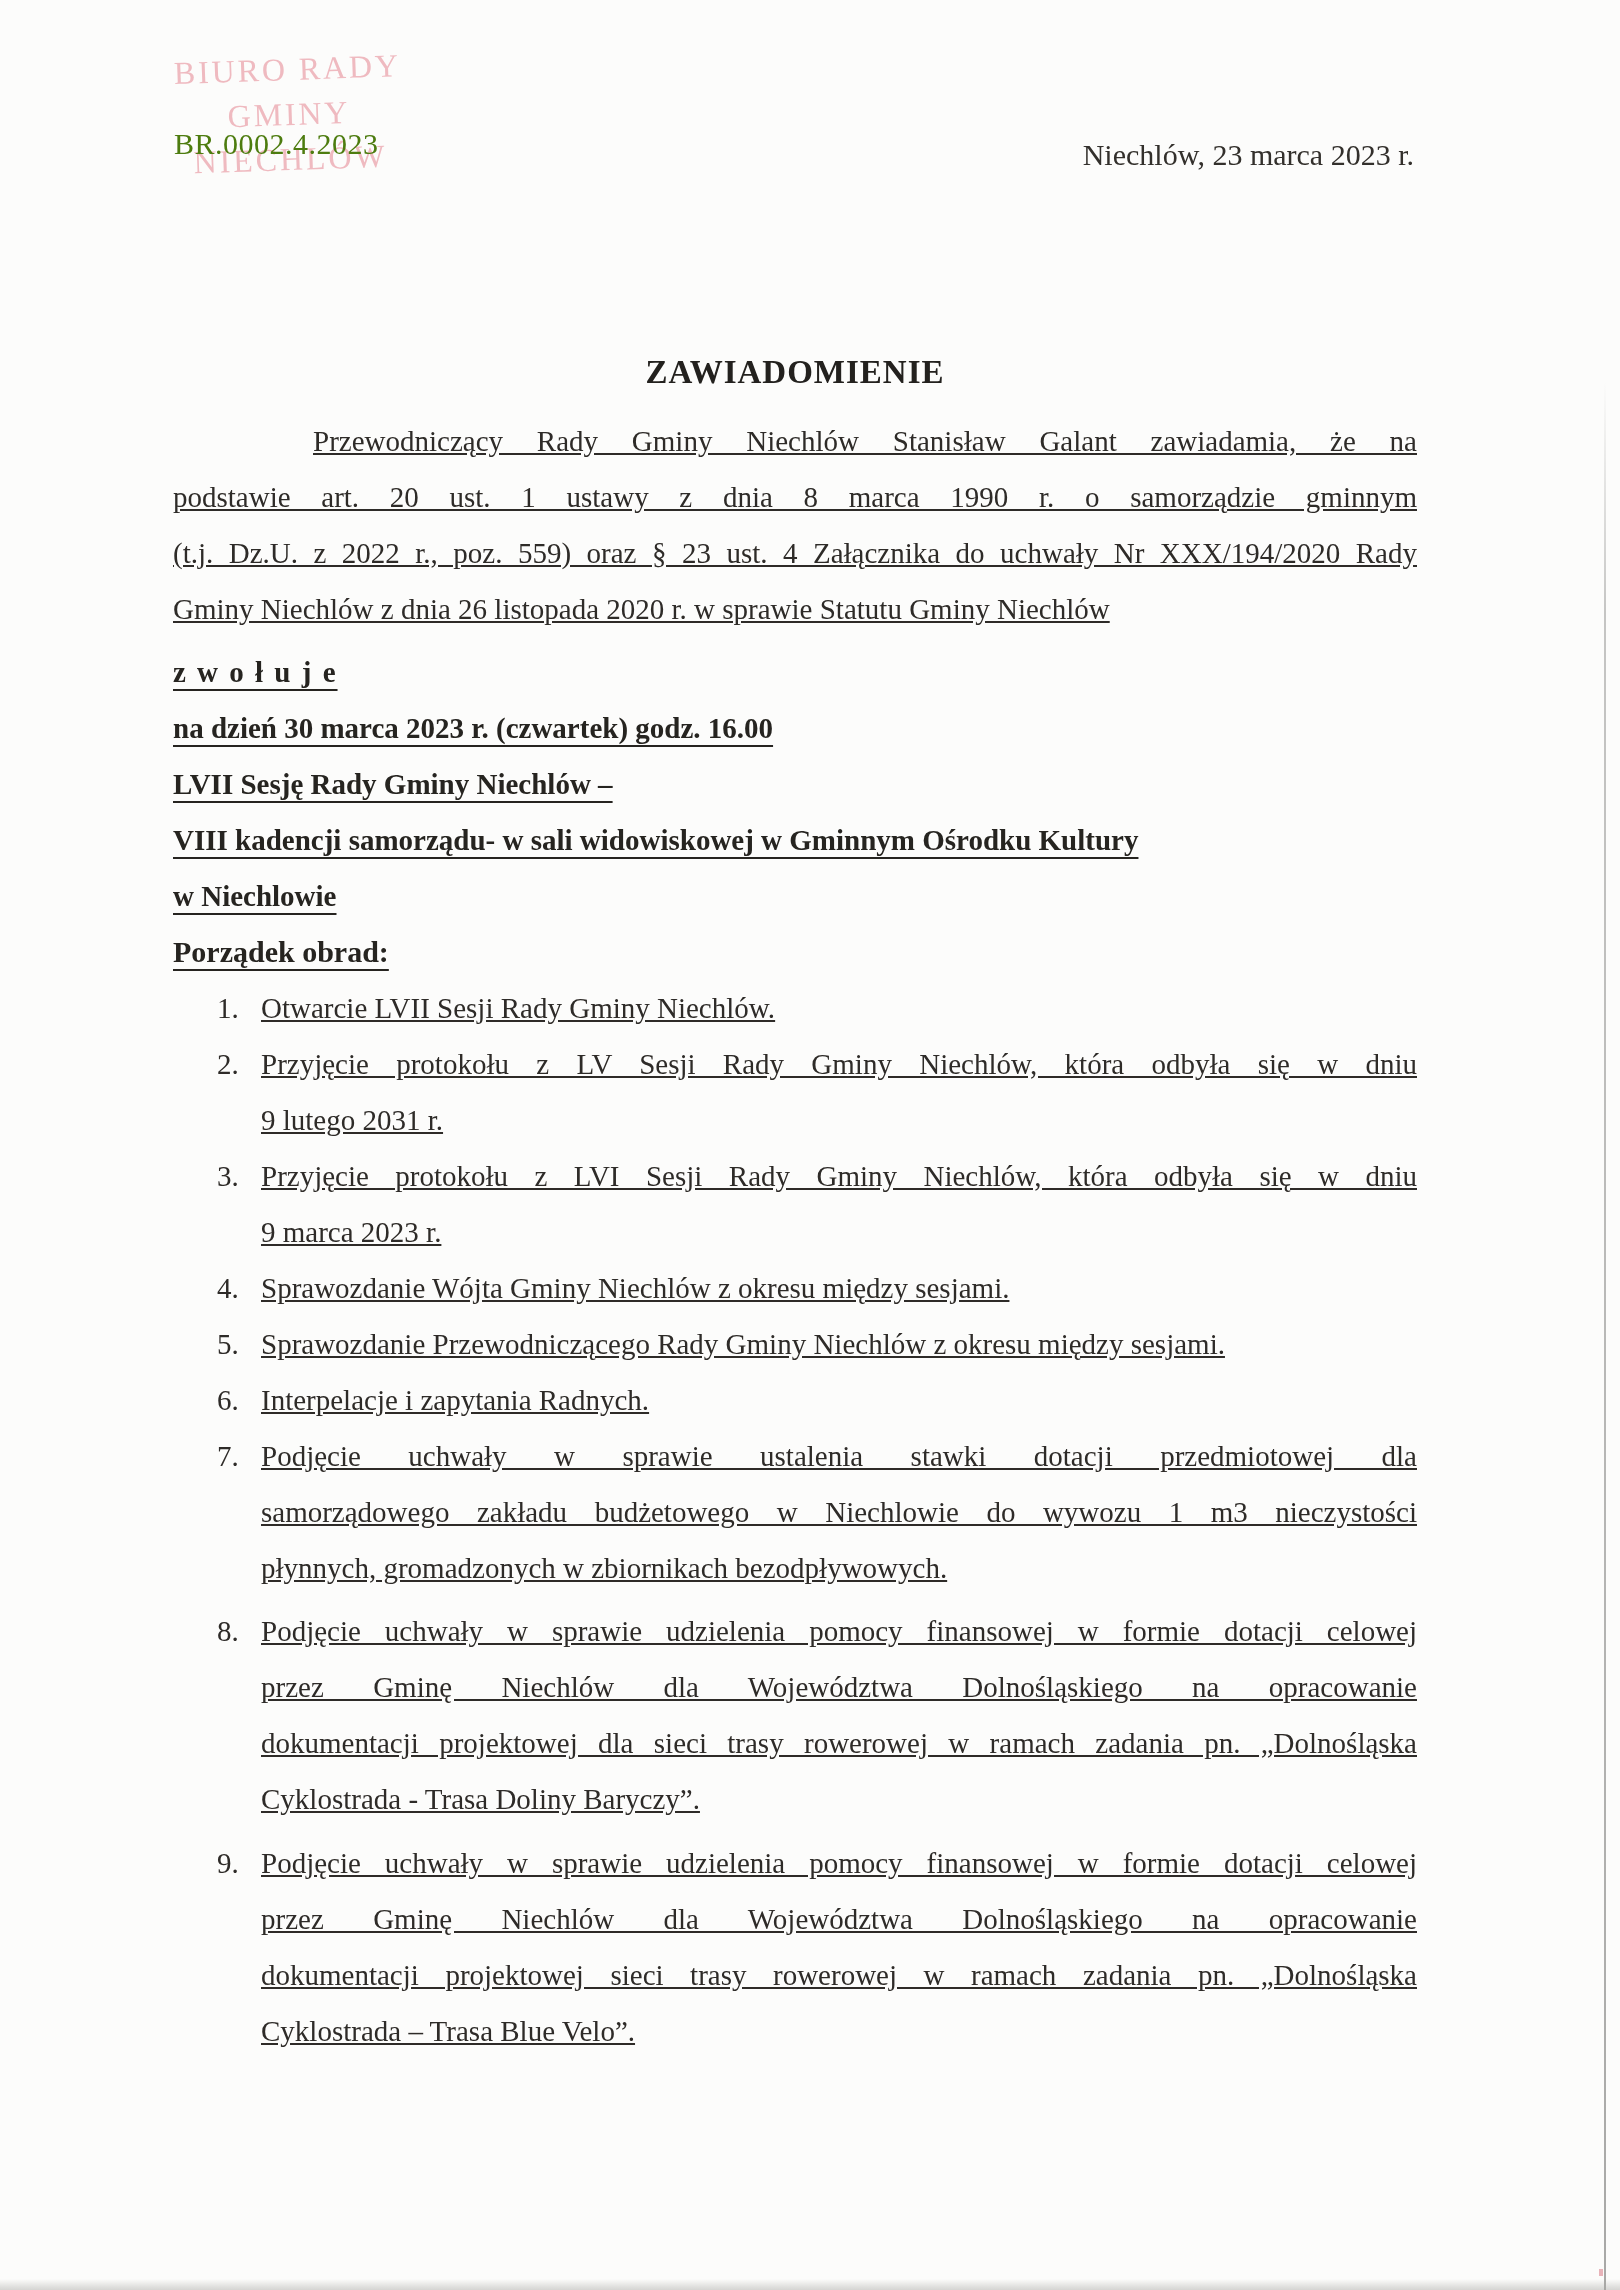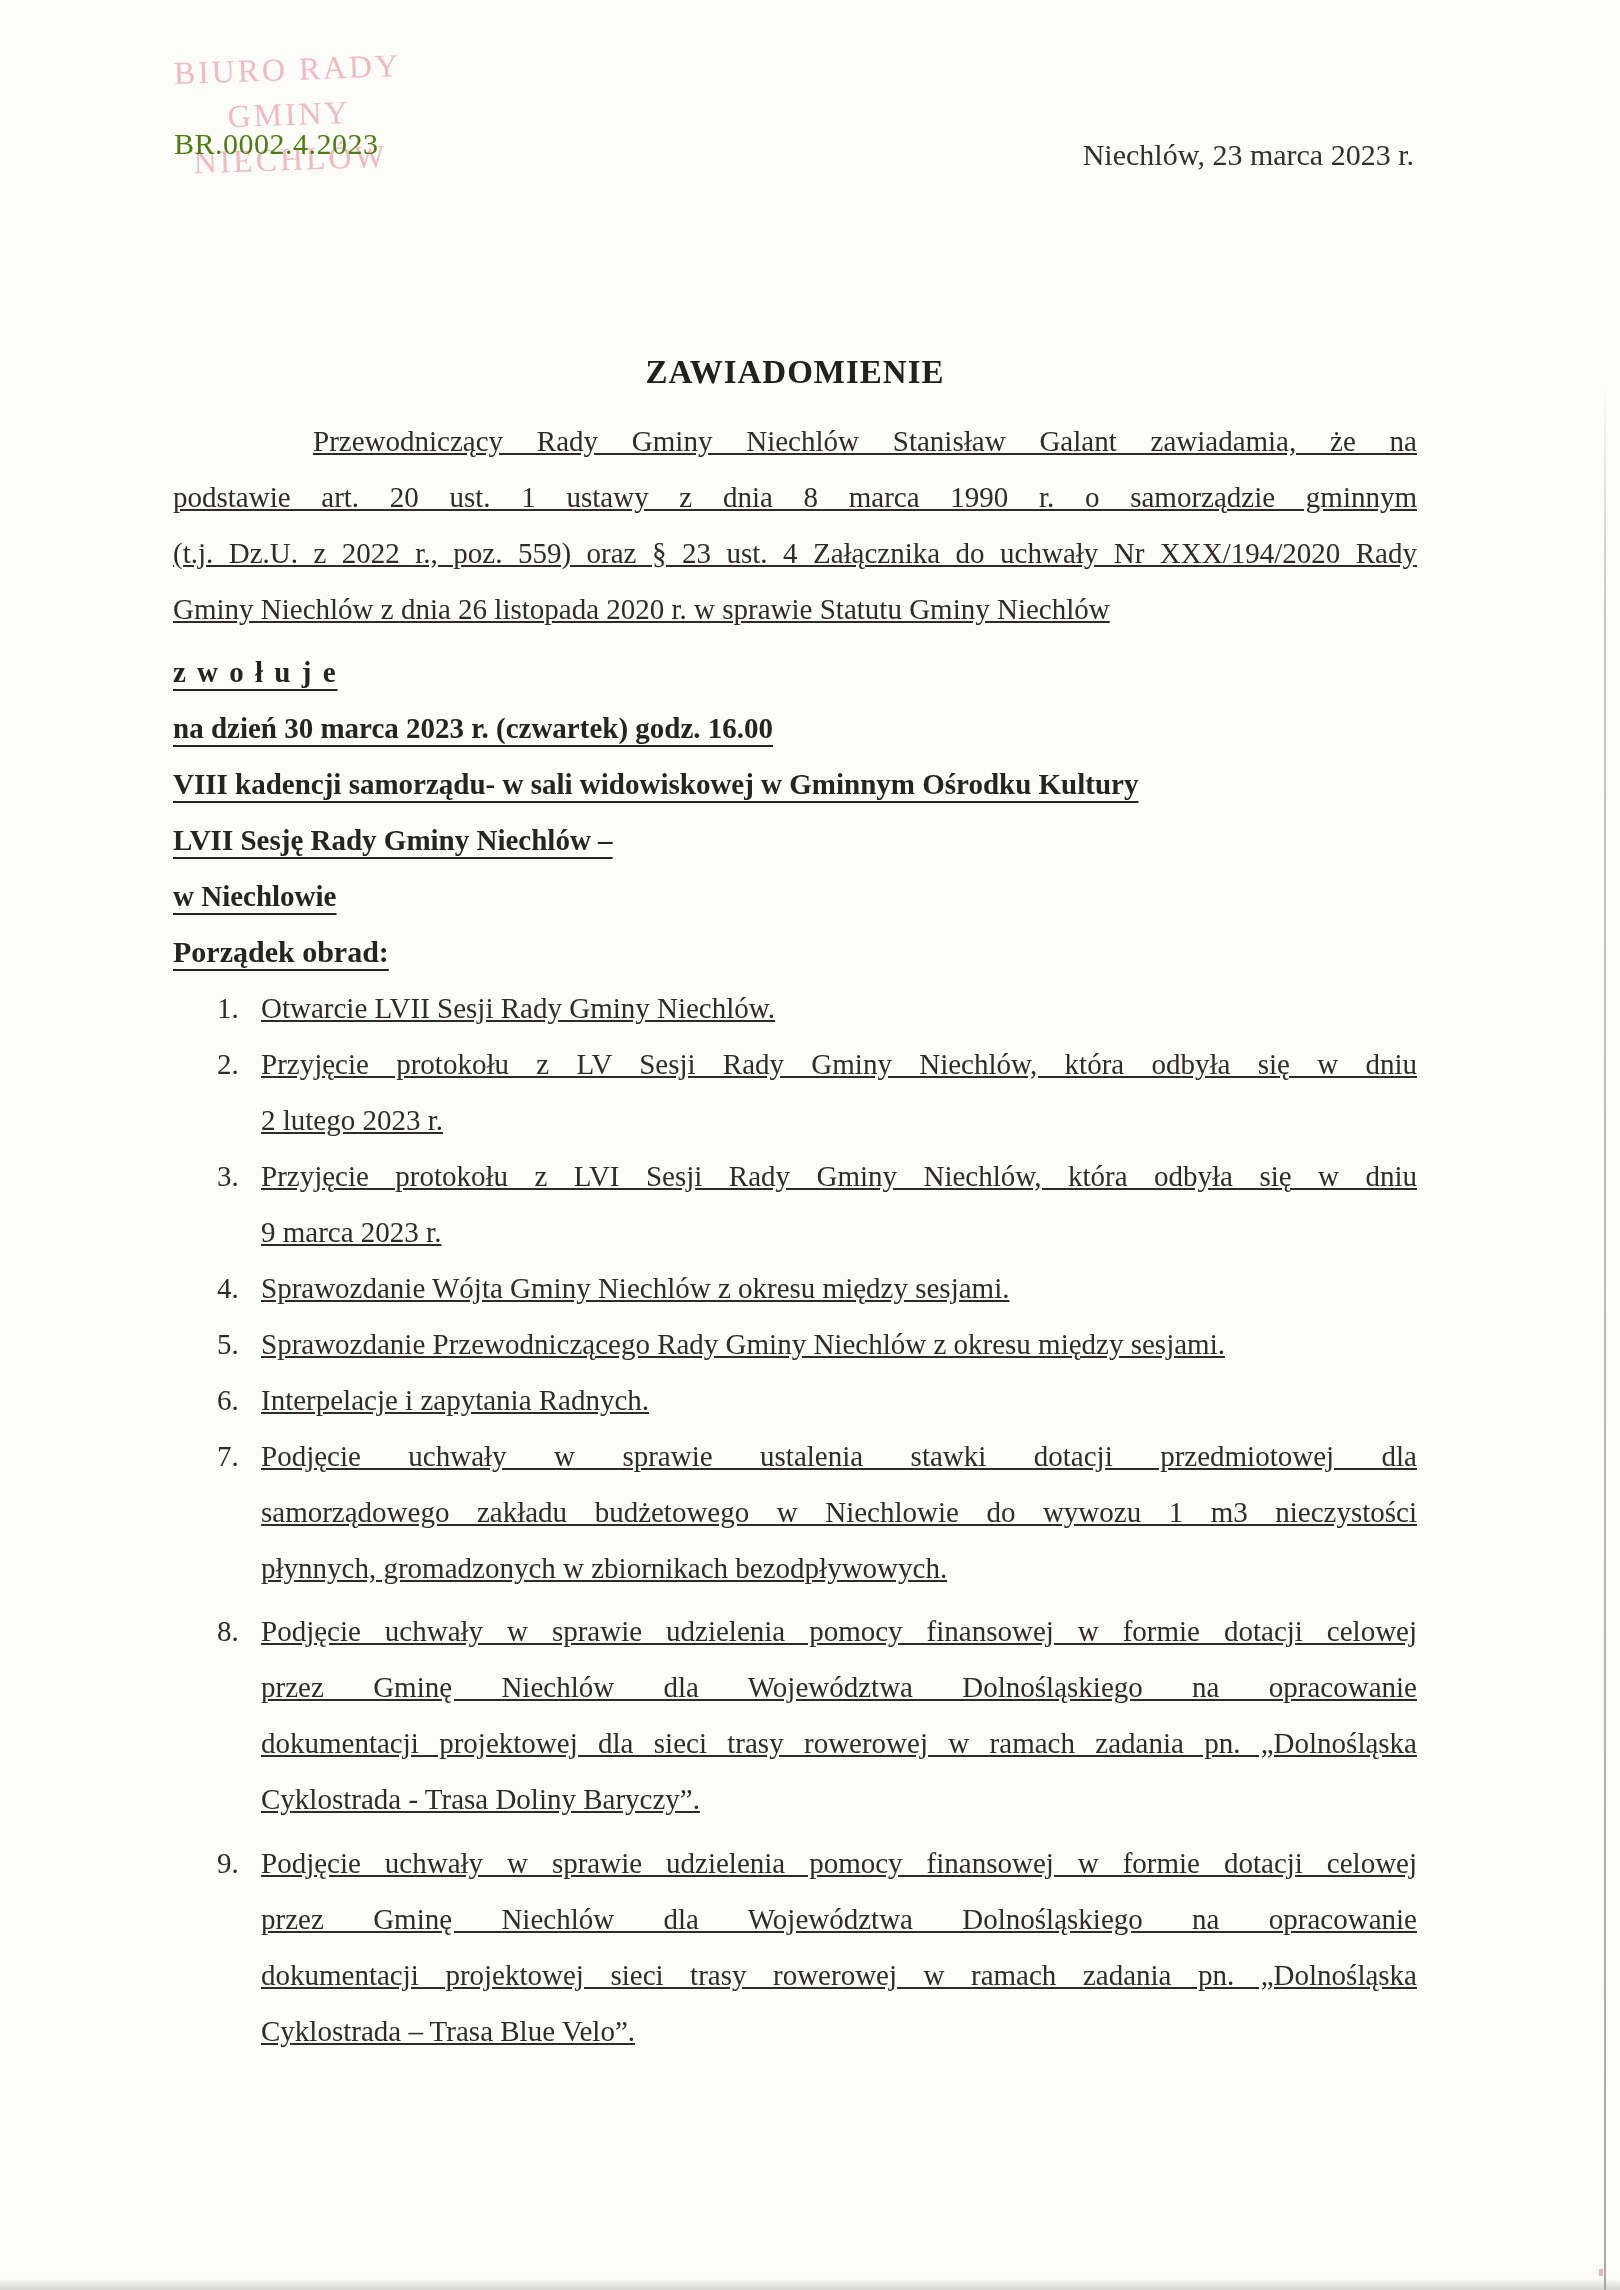--- a/index.html
+++ b/index.html
@@ -152,38 +152,38 @@
     <div class="para">
       <div class="line just indent">Przewodniczący Rady Gminy Niechlów Stanisław Galant zawiadamia, że na</div>
       <div class="line just">podstawie art. 20 ust. 1 ustawy z dnia 8 marca 1990 r. o samorządzie gminnym</div>
       <div class="line just">(t.j. Dz.U. z 2022 r., poz. 559) oraz § 23 ust. 4 Załącznika do uchwały Nr XXX/194/2020 Rady</div>
       <div class="line last">Gminy Niechlów z dnia 26 listopada 2020 r. w sprawie Statutu Gminy Niechlów</div>
     </div>
 
     <div class="center-block">
       <div class="cline"><span class="u spaced">z w o ł u j e</span></div>
       <div class="cline"><span class="u">na dzień 30 marca 2023 r. (czwartek) godz. 16.00</span></div>
+      <div class="cline"><span class="u">LVII Sesję Rady Gminy Niechlów –</span></div>
       <div class="cline"><span class="u">VIII kadencji samorządu- w sali widowiskowej w Gminnym Ośrodku Kultury</span></div>
-      <div class="cline"><span class="u">LVII Sesję Rady Gminy Niechlów –</span></div>
       <div class="cline"><span class="u">w Niechlowie</span></div>
     </div>
 
     <div class="agenda-heading"><span class="u">Porządek obrad:</span></div>
 
     <div class="items">
 
       <div class="item">
         <span class="num">1.</span>
         <div class="line last">Otwarcie LVII Sesji Rady Gminy Niechlów.</div>
       </div>
 
       <div class="item">
         <span class="num">2.</span>
         <div class="line just">Przyjęcie protokołu z LV Sesji Rady Gminy Niechlów, która odbyła się w dniu</div>
-        <div class="line last">2 lutego 2023 r.</div>
+        <div class="line last">9 lutego 2031 r.</div>
       </div>
 
       <div class="item">
         <span class="num">3.</span>
         <div class="line just">Przyjęcie protokołu z LVI Sesji Rady Gminy Niechlów, która odbyła się w dniu</div>
         <div class="line last">9 marca 2023 r.</div>
       </div>
 
       <div class="item">
         <span class="num">4.</span>

